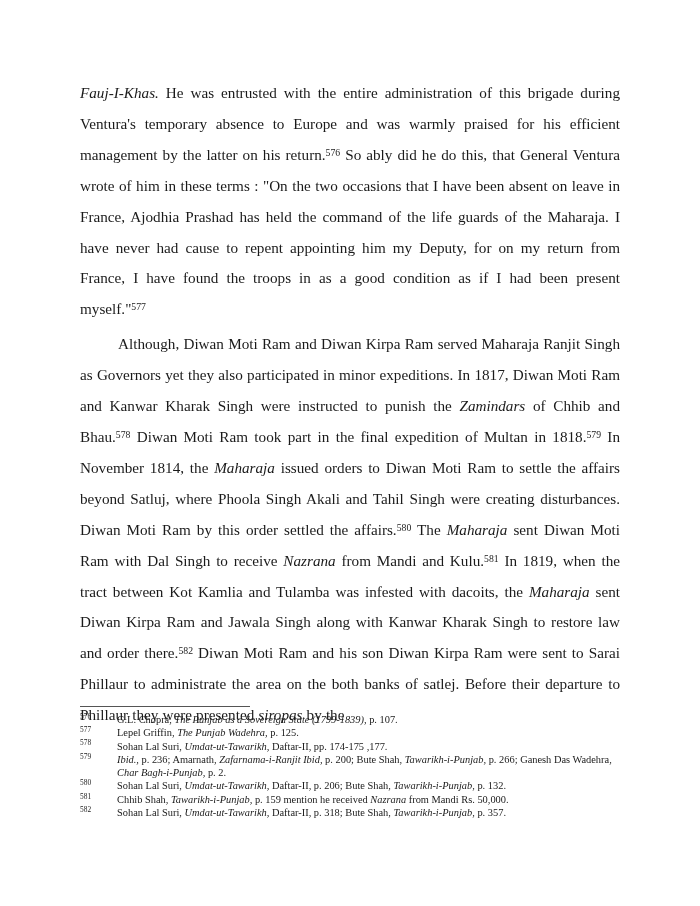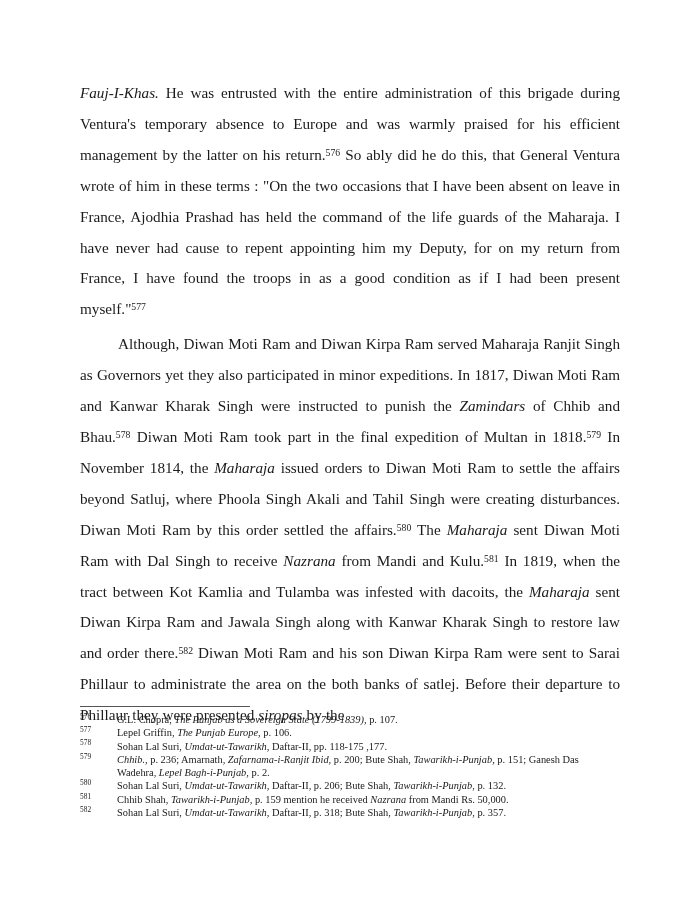--- a/index.html
+++ b/index.html
@@ -117,29 +117,29 @@
   <div class="footnotes">
     <div class="fn-rule"></div>
     <ul class="fn-list" id="fn-list">
 
     <li class="fn-item">
           <span class="fn-num">576</span>
           <span class="fn-text"><span>G.L. Chopra, </span><span class="it">The Punjab as a Sovereign State (1799-1839),</span><span> p. 107.</span></span>
         </li>
         <li class="fn-item">
           <span class="fn-num">577</span>
-          <span class="fn-text"><span>Lepel Griffin, </span><span class="it">The Punjab Europe,</span><span> p. 106.</span></span>
+          <span class="fn-text"><span>Lepel Griffin, </span><span class="it">The Punjab Wadehra,</span><span> p. 125.</span></span>
         </li>
         <li class="fn-item">
           <span class="fn-num">578</span>
-          <span class="fn-text"><span>Sohan Lal Suri, </span><span class="it">Umdat-ut-Tawarikh,</span><span> Daftar-II, pp. 118-175 ,177.</span></span>
+          <span class="fn-text"><span>Sohan Lal Suri, </span><span class="it">Umdat-ut-Tawarikh,</span><span> Daftar-II, pp. 174-175 ,177.</span></span>
         </li>
         <li class="fn-item">
           <span class="fn-num">579</span>
-          <span class="fn-text"><span class="it">Chhib.,</span><span> p. 236; Amarnath, </span><span class="it">Zafarnama-i-Ranjit Ibid,</span><span> p. 200; Bute Shah, </span><span class="it">Tawarikh-i-Punjab,</span><span> p. 151; Ganesh Das Wadehra, </span><span class="it">Lepel Bagh-i-Punjab,</span><span> p. 2.</span></span>
+          <span class="fn-text"><span class="it">Ibid.,</span><span> p. 236; Amarnath, </span><span class="it">Zafarnama-i-Ranjit Ibid,</span><span> p. 200; Bute Shah, </span><span class="it">Tawarikh-i-Punjab,</span><span> p. 266; Ganesh Das Wadehra, </span><span class="it">Char Bagh-i-Punjab,</span><span> p. 2.</span></span>
         </li>
         <li class="fn-item">
           <span class="fn-num">580</span>
           <span class="fn-text"><span>Sohan Lal Suri, </span><span class="it">Umdat-ut-Tawarikh,</span><span> Daftar-II, p. 206; Bute Shah, </span><span class="it">Tawarikh-i-Punjab</span><span>, p. 132.</span></span>
         </li>
         <li class="fn-item">
           <span class="fn-num">581</span>
           <span class="fn-text"><span>Chhib Shah, </span><span class="it">Tawarikh-i-Punjab,</span><span> p. 159 mention he received </span><span class="it">Nazrana</span><span> from Mandi Rs. 50,000.</span></span>
         </li>
         <li class="fn-item">

